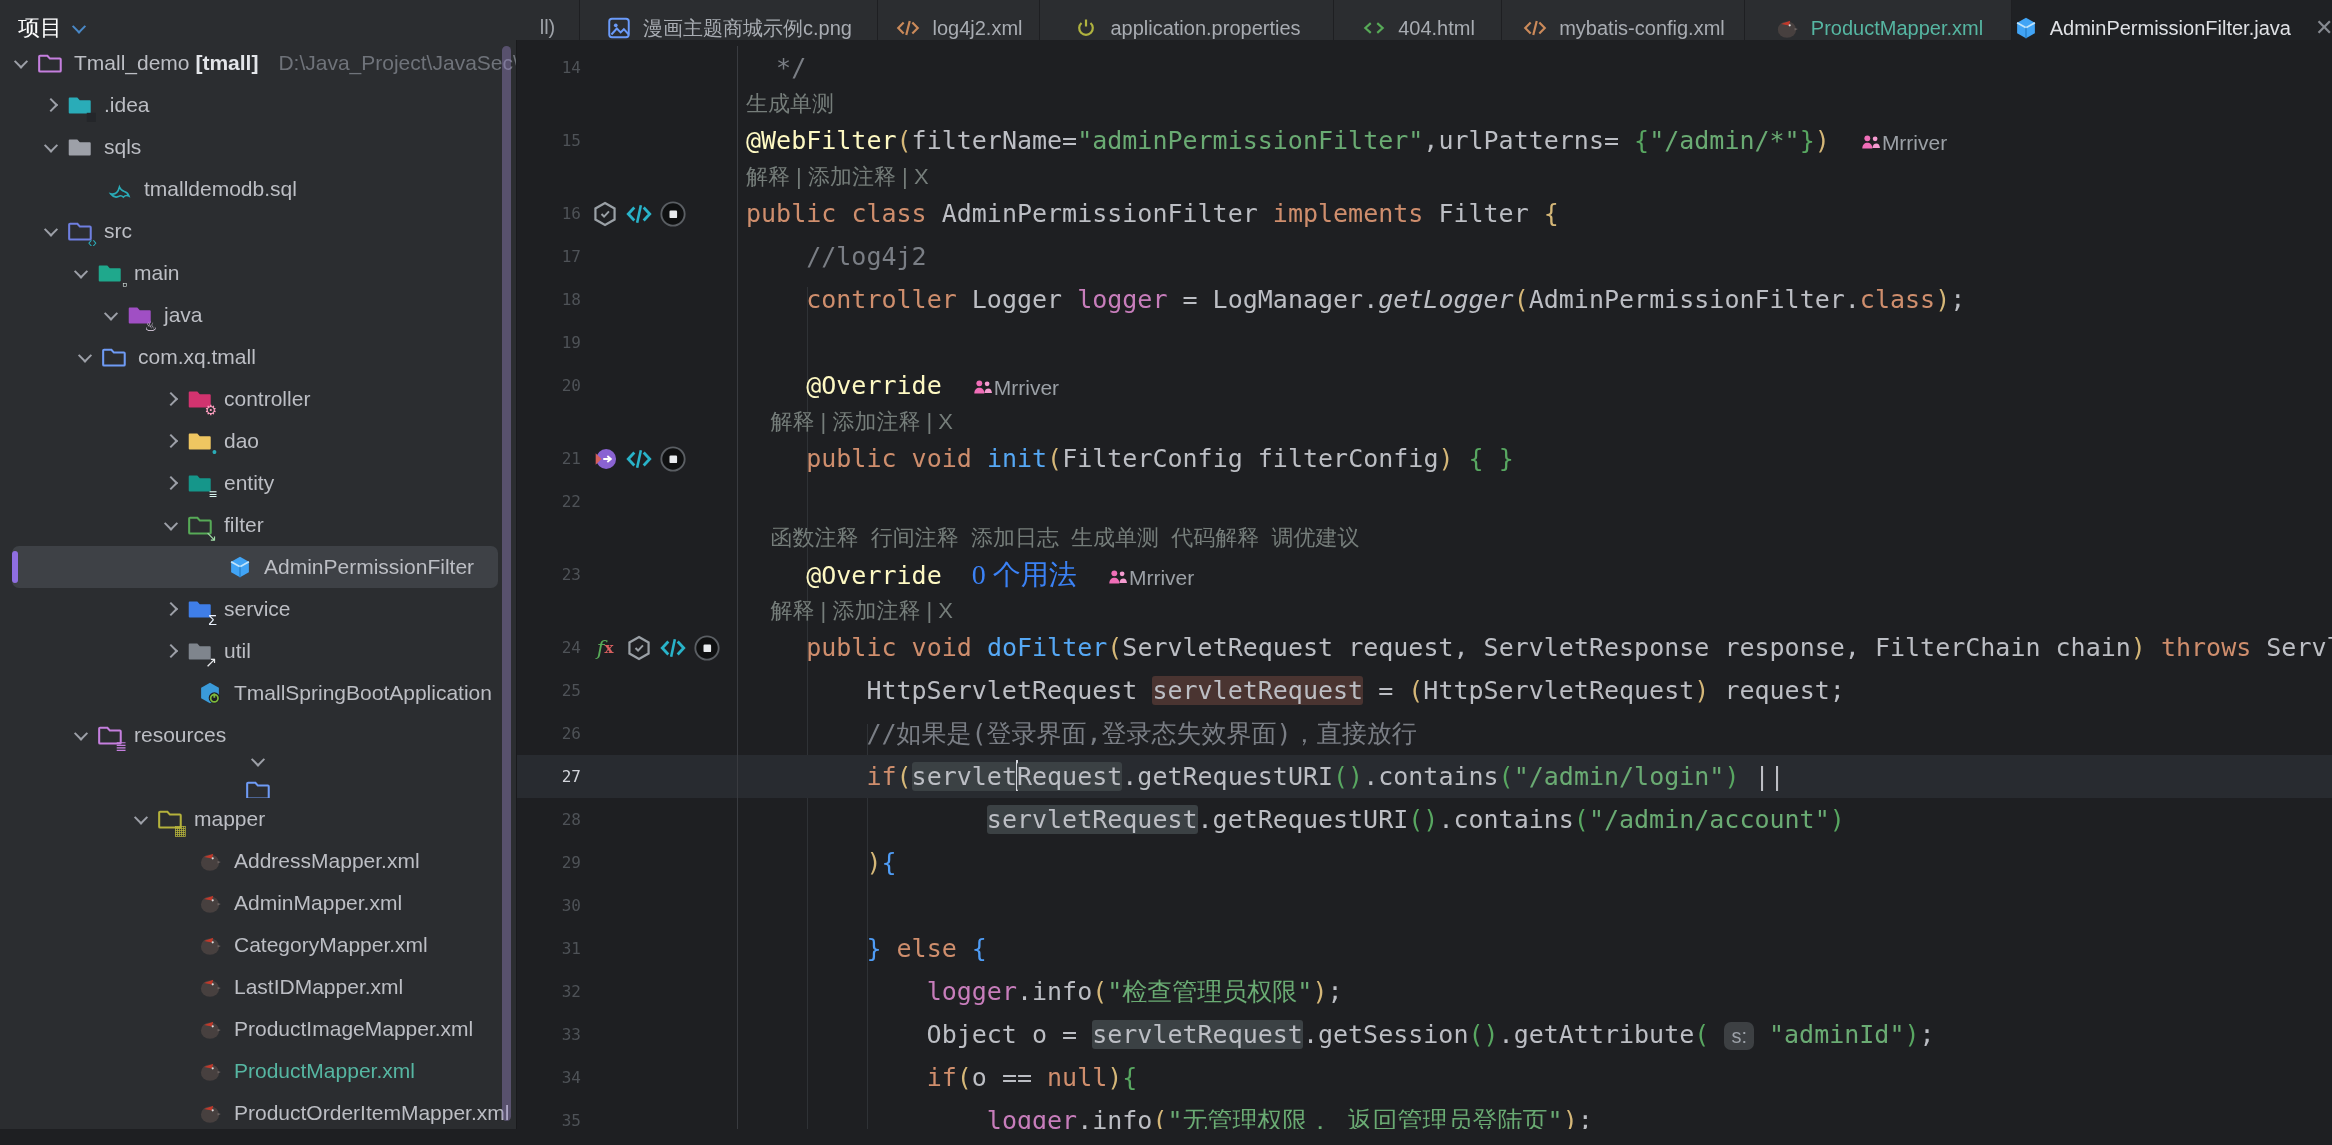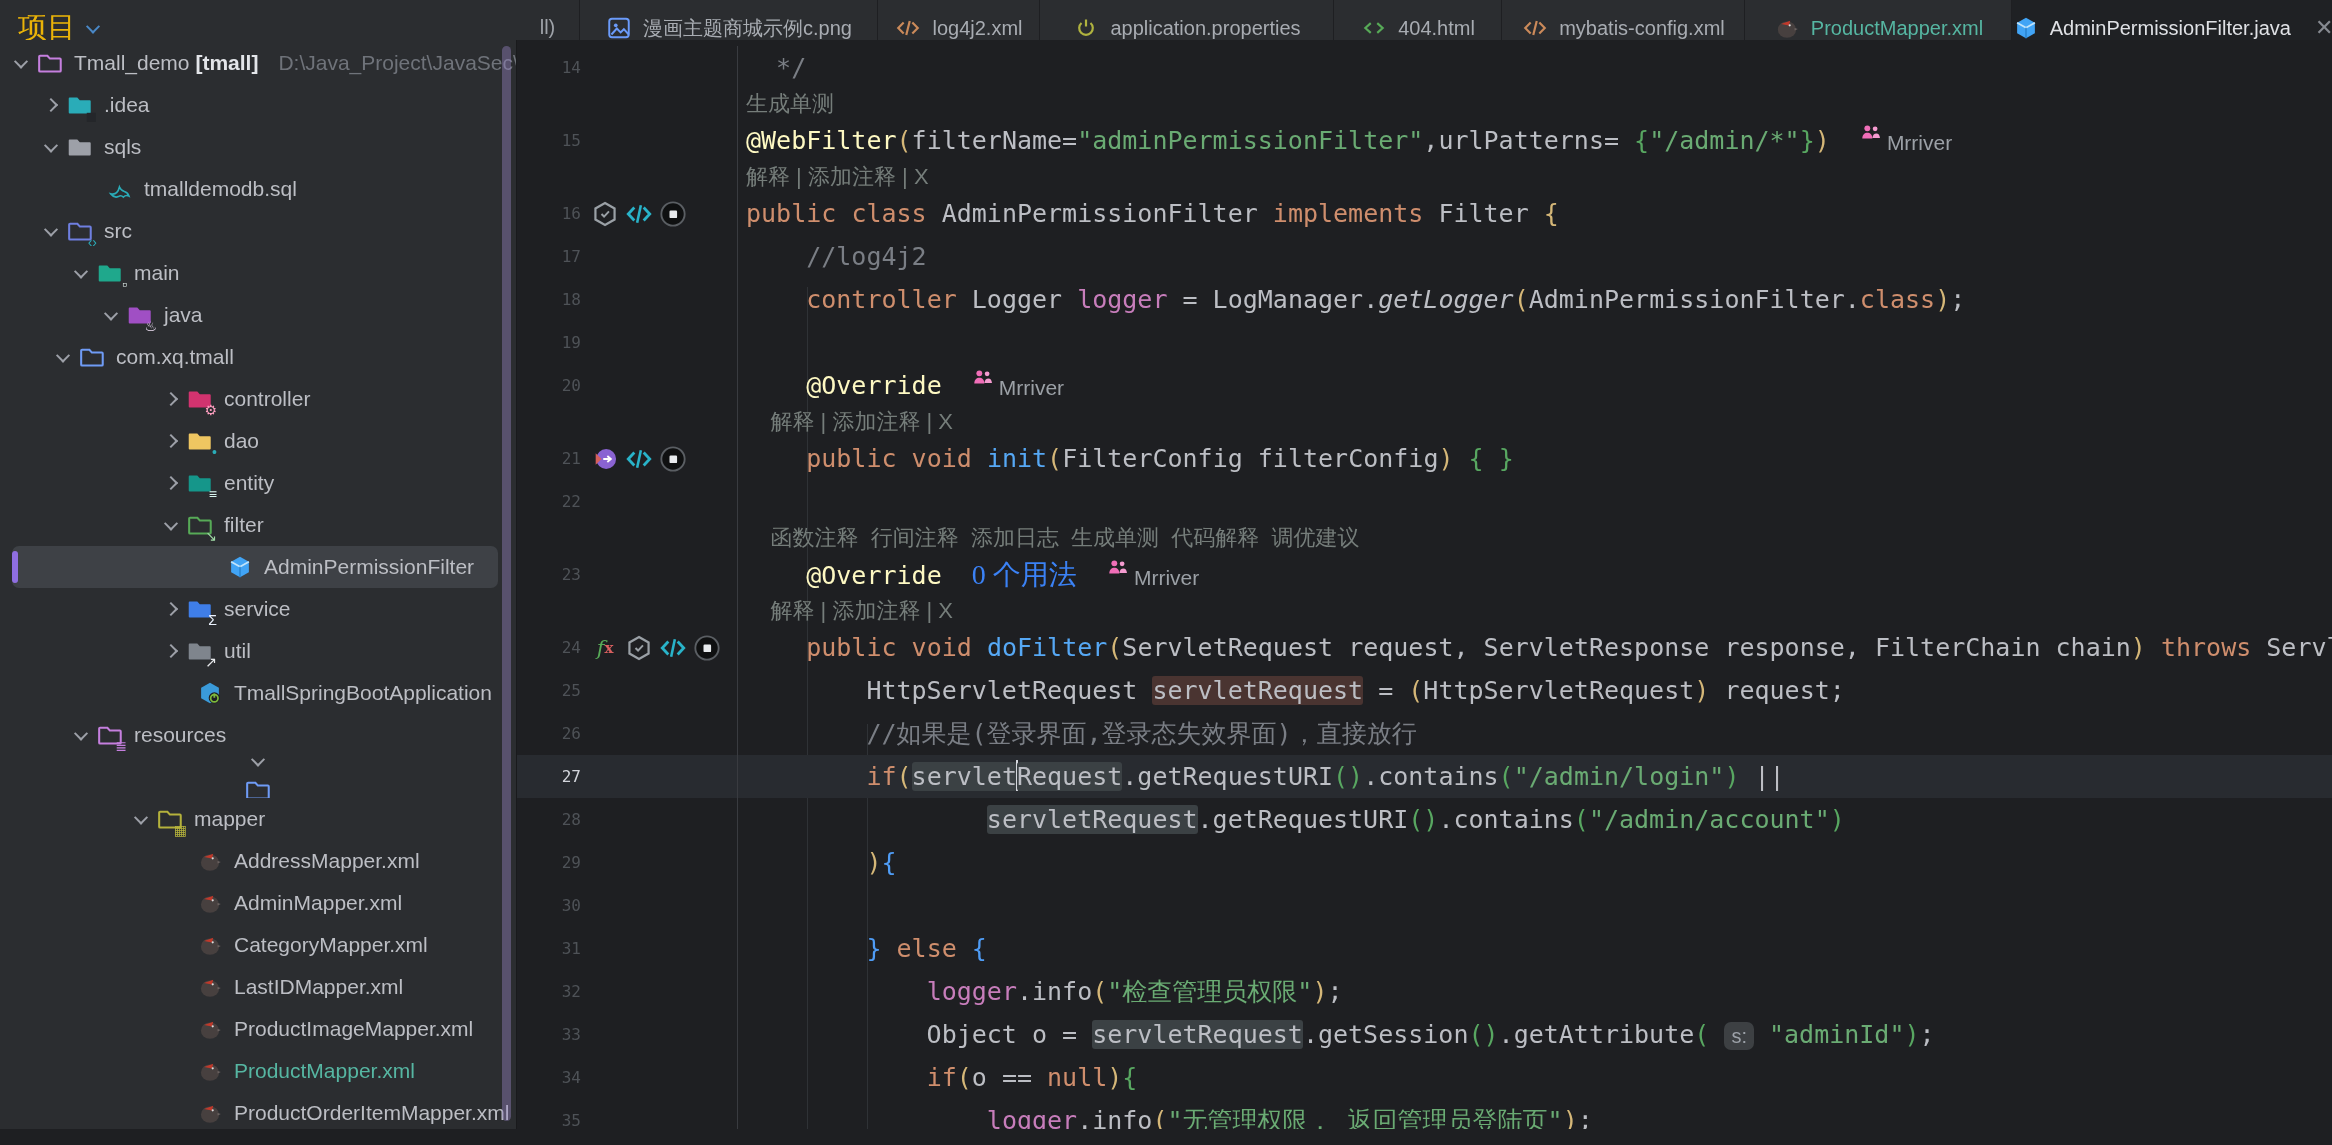--- a/index.html
+++ b/index.html
@@ -5,21 +5,21 @@
   * { margin:0; padding:0; box-sizing:border-box; }
   html,body { width:2332px; height:1145px; overflow:hidden; background:#1e1f22;
               font-family:"Liberation Sans", sans-serif; }
   .app { position:relative; width:2332px; height:1145px; background:#1e1f22; }
 
   
   .topbar { position:absolute; left:0; top:0; width:2332px; height:56px;
             background:#2b2d30; display:flex; border-bottom:1px solid #1e1f22; }
   .panel-header { width:516px; height:56px; display:flex; align-items:center; gap:12px;
                   padding-left:18px; flex:none; }
-  .panel-header .ttl { color:#eab308; font-size:29px; }
+  .panel-header .ttl { color:#ffffff; font-size:22px; }
   .title-frag { width:64px; flex:none; display:flex; align-items:center; justify-content:center;
                 color:#9fa3a9; font-size:20px; border-right:1px solid #1e1f22; }
   .tabs { flex:1; display:flex; height:56px; }
   .tab { height:56px; display:flex; align-items:center; justify-content:center; gap:10px;
          border-right:1px solid #1e1f22; color:#a8acb2; font-size:20px; flex:none;
          position:relative; padding:0 10px; overflow:hidden; white-space:nowrap; }
   .tab.active { background:#1f2124; color:#dfe1e5; }
   .tab.active::after { content:''; position:absolute; left:0; right:0; bottom:0; height:5px;
                        background:#6c5bd4; }
   .tab .close { color:#868a91; font-size:22px; margin-left:14px; }
@@ -73,21 +73,21 @@
   .def{color:#bcbec4} .kw{color:#cf8e6d} .str{color:#6aab73} .com{color:#7a7e85}
   .ann{color:#fef9c3} .mth{color:#56a8f5} .fld{color:#c77dbb}
   .ital{color:#bcbec4; font-style:italic}
   .p1{color:#d5b778} .p2{color:#58a761} .p3{color:#4f9cf5}
   .occ{background:#3b4144; border-radius:3px}
   .occw{background:#4a3431; border-radius:3px}
   .caret{display:inline-block;width:2px;height:31px;background:#d4d7dd;vertical-align:text-bottom;margin:0 -1px;}
   .chip{display:inline-block;background:#3d4043;color:#9ca1a8;border-radius:7px;padding:0 7px;
         font-family:"Liberation Sans", sans-serif;font-size:20px;line-height:28px;vertical-align:middle;}
   .inlay{color:#3b82f6;font-family:Liberation Serif, serif;font-size:28px;}
-  .mrr{display:inline-flex;align-items:flex-start;gap:5px;vertical-align:middle;}
+  .mrr{display:inline-flex;align-items:center;vertical-align:middle;}
   .mrr span{color:#9ba0a6;font-family:"Liberation Sans", sans-serif;font-size:21px;}
 
   
   .gi { width:28px; height:28px; display:inline-flex; align-items:center; justify-content:center; }
   .fxt { font-family:"DejaVu Serif", serif; font-size:21px; font-style:italic; color:#57aa57; }
   .fxt b { font-style:normal; font-size:15px; color:#d75f5f; vertical-align:super; }
 </style>
 </head>
 <body>
 
@@ -235,21 +235,21 @@
         <div class="trow" style="padding-left: 106px;">
           <span class="chev down"></span>
           <span class="ticon">
             <svg width="26" height="26" viewBox="0 0 24 24">
               <path d="M2.5 5h7l2.3 2.6H21a.9.9 0 0 1 .9.9V19a.9.9 0 0 1-.9.9H2.5a.9.9 0 0 1-.9-.9V5.9a.9.9 0 0 1 .9-.9z" fill="#a04fc4"></path>
             </svg>
             <span class="badge" style="color:#ecdff2">♨</span>
           </span>
           <span class="lbl">java</span>
         </div>
-        <div class="trow" style="padding-left: 58px;">
+        <div class="trow" style="padding-left: 80px;">
           <span class="chev down"></span>
           <span class="ticon">
             <svg width="26" height="26" viewBox="0 0 24 24">
               <path d="M2.8 5.3h6.8l2.3 2.6h9.2a.8.8 0 0 1 .8.8v10.4a.8.8 0 0 1-.8.8H2.8a.8.8 0 0 1-.8-.8V6.1a.8.8 0 0 1 .8-.8z" fill="none" stroke="#6f9bf5" stroke-width="1.9"></path>
             </svg>
           </span>
           <span class="lbl">com.xq.tmall</span>
         </div>
         <div class="trow" style="padding-left: 166px;">
           <span class="chev right"></span>

